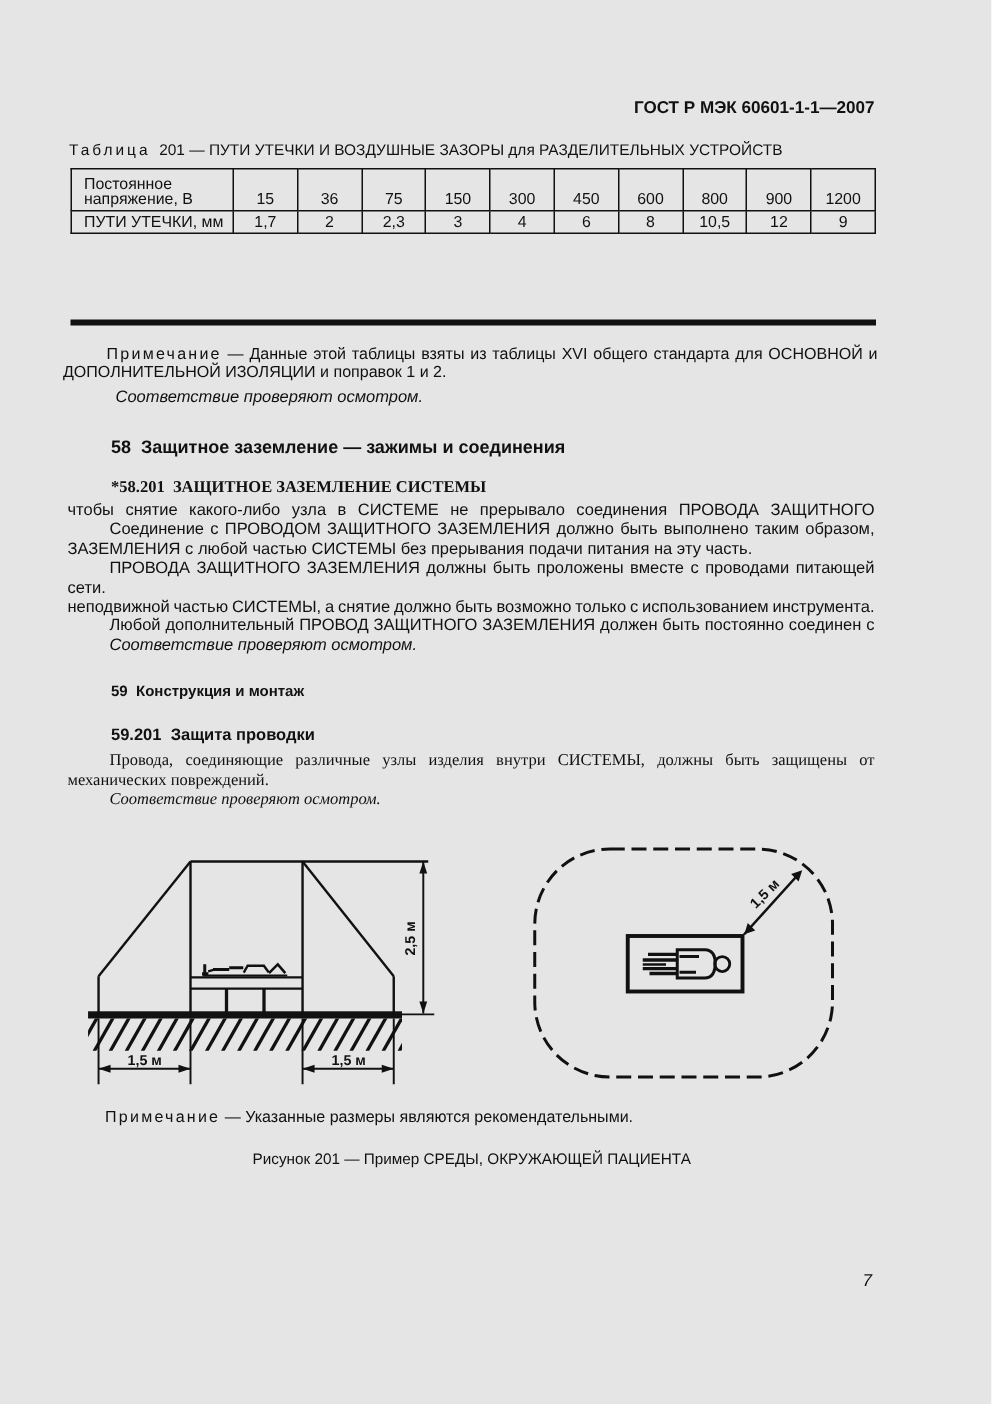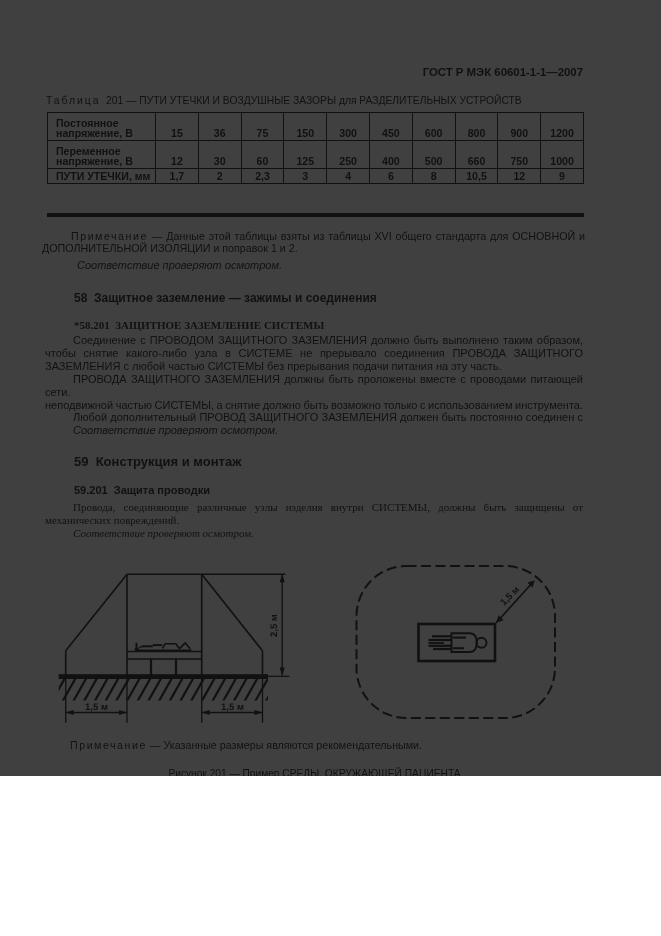--- a/index.html
+++ b/index.html
@@ -1,67 +1,54 @@
 <!DOCTYPE html>
 <html lang="ru"><head>
 <meta charset="utf-8">
 <style>
   html,body{margin:0;padding:0;background:#fff;}
-  #page{filter:grayscale(1);position:relative;width:661px;height:776px;background:#be185d;overflow:hidden;
+  #page{filter:grayscale(1);position:relative;width:661px;height:936px;background:#e5e5e5;overflow:hidden;
         font-family:"Liberation Sans",sans-serif;color:#111;}
   .abs{position:absolute;}
   .j{text-align:justify;text-align-last:justify;}
   table.t{border-collapse:collapse;table-layout:fixed;}
   table.t td{border:1.5px solid #111;font-size:10.6px;line-height:10.6px;
              padding:0 0 1px 0;text-align:center;vertical-align:bottom;}
   table.t td.h{text-align:left;padding-left:8px;}
   .it{font-style:italic;}
   .b{font-weight:bold;}
 </style>
 </head>
 <body>
 <div id="page">
 
   <div class="abs b" style="top:66px;left:46px;width:537px;text-align:right;font-size:11.4px;line-height:12px;">ГОСТ Р МЭК 60601-1-1—2007</div>
 
   <div class="abs" style="top:94.5px;left:46px;width:539px;font-size:10.3px;line-height:11px;">
     <span style="letter-spacing:2px;">Таблица</span>&nbsp; 201 — ПУТИ УТЕЧКИ И ВОЗДУШНЫЕ ЗАЗОРЫ для РАЗДЕЛИТЕЛЬНЫХ УСТРОЙСТВ</div>
 
-  <table class="t abs" style="top:112px;left:47px;width:536px;font-weight:bold;">
+  <table class="t abs" style="top:112px;left:47px;width:536px;">
     <colgroup>
         <col style="width:108px">
         <col span="10" style="width:42.8px">
       </colgroup>
     <tbody>
         <tr style="height:28px;">
       <td class="h">Постоянное<br>напряжение, В</td>
       <td>15</td>
           <td>36</td>
           <td>75</td>
           <td>150</td>
           <td>300</td>
           <td>450</td>
           <td>600</td>
           <td>800</td>
           <td>900</td>
           <td>1200</td>
     </tr>
-    <tr style="height:28px;">
-      <td class="h">Переменное<br>напряжение, В</td>
-      <td>12</td>
-          <td>30</td>
-          <td>60</td>
-          <td>125</td>
-          <td>250</td>
-          <td>400</td>
-          <td>500</td>
-          <td>660</td>
-          <td>750</td>
-          <td>1000</td>
-    </tr>
     <tr style="height:15px;">
       <td class="h">ПУТИ УТЕЧКИ, мм</td>
       <td>1,7</td>
           <td>2</td>
           <td>2,3</td>
           <td>3</td>
           <td>4</td>
           <td>6</td>
           <td>8</td>
           <td>10,5</td>
@@ -78,31 +65,31 @@
     <div>ДОПОЛНИТЕЛЬНОЙ ИЗОЛЯЦИИ и поправок 1 и 2.</div>
   </div>
 
   <div class="abs it" style="top:259px;left:77px;font-size:11px;line-height:13px;">Соответствие проверяют осмотром.</div>
 
   <div class="abs b" style="top:291px;left:74px;font-size:12px;line-height:14px;">58&nbsp;&nbsp;Защитное заземление — зажимы и соединения</div>
 
   <div class="abs b" style="top:318.5px;left:74px;font-size:11px;line-height:12px;font-family:Liberation Serif, serif;">*58.201&nbsp; ЗАЩИТНОЕ ЗАЗЕМЛЕНИЕ СИСТЕМЫ</div>
 
   <div class="abs" style="top:334px;left:45px;width:538px;font-size:11px;line-height:12.9px;">
+    <div class="j">чтобы снятие какого-либо узла в СИСТЕМЕ не прерывало соединения ПРОВОДА ЗАЩИТНОГО</div>
     <div class="j" style="text-indent:28px;">Соединение с ПРОВОДОМ ЗАЩИТНОГО ЗАЗЕМЛЕНИЯ должно быть выполнено таким образом,</div>
-    <div class="j">чтобы снятие какого-либо узла в СИСТЕМЕ не прерывало соединения ПРОВОДА ЗАЩИТНОГО</div>
     <div>ЗАЗЕМЛЕНИЯ с любой частью СИСТЕМЫ без прерывания подачи питания на эту часть.</div>
     <div class="j" style="text-indent:28px;">ПРОВОДА ЗАЩИТНОГО ЗАЗЕМЛЕНИЯ должны быть проложены вместе с проводами питающей</div>
     <div>сети.</div>
     <div class="j" style="word-spacing:-0.5px;">неподвижной частью СИСТЕМЫ, а снятие должно быть возможно только с использованием инструмента.</div>
     <div class="j" style="text-indent:28px;">Любой дополнительный ПРОВОД ЗАЩИТНОГО ЗАЗЕМЛЕНИЯ должен быть постоянно соединен с</div>
     <div class="it" style="text-indent:28px;">Соответствие проверяют осмотром.</div>
   </div>
 
-  <div class="abs b" style="top:455px;left:74px;font-size:13px;line-height:14px;">59&nbsp;&nbsp;Конструкция и монтаж</div>
+  <div class="abs b" style="top:455px;left:74px;font-size:10px;line-height:14px;">59&nbsp;&nbsp;Конструкция и монтаж</div>
 
   <div class="abs b" style="top:484px;left:74px;font-size:11px;line-height:12px;">59.201&nbsp; Защита проводки</div>
 
   <div class="abs" style="top:501px;left:45px;width:538px;font-size:11px;line-height:12.9px;font-family:Liberation Serif, serif;">
     <div class="j" style="text-indent:28px;">Провода, соединяющие различные узлы изделия внутри СИСТЕМЫ, должны быть защищены от</div>
     <div>механических повреждений.</div>
     <div class="it" style="text-indent:28px;">Соответствие проверяют осмотром.</div>
   </div>
 
   <svg class="abs" text-rendering="geometricPrecision" style="top:555px;left:0;" width="661" height="200" viewBox="0 555 661 200">

